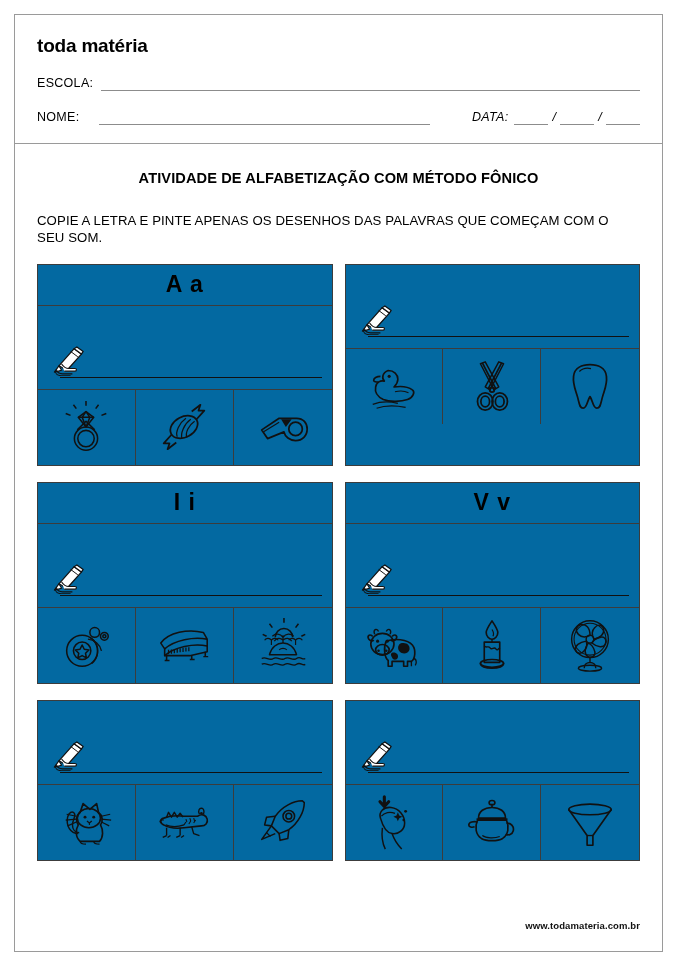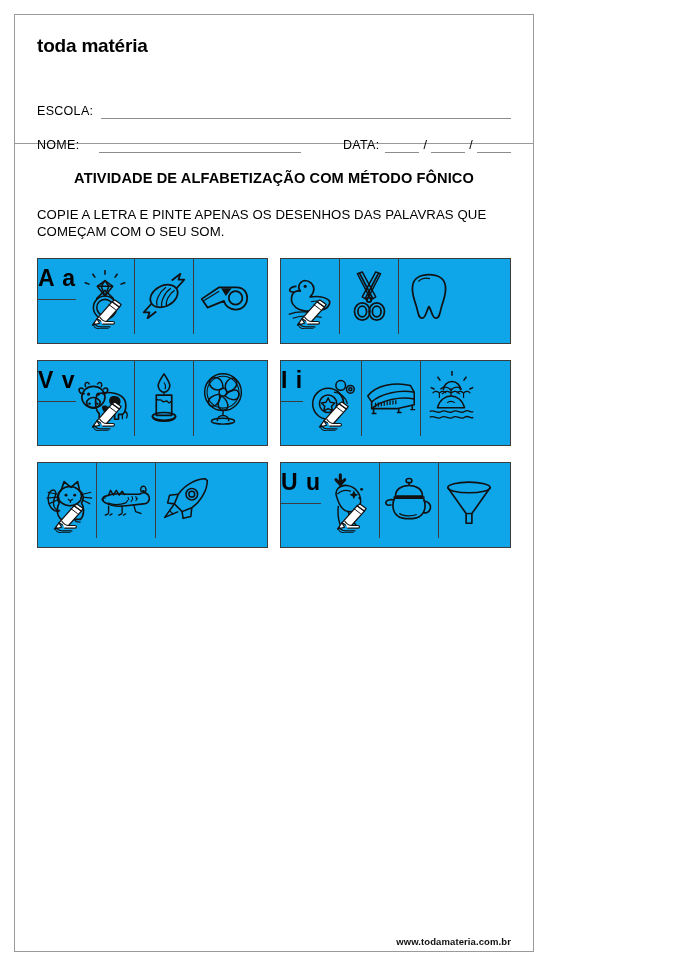--- a/index.html
+++ b/index.html
@@ -11,21 +11,21 @@
     width: 685px; height: 967px;
     font-family: "Liberation Sans", sans-serif;
     color: #000;
     position: relative;
     overflow: hidden;
   }
 
   .page {
     position: absolute;
     left: 14px; top: 14px;
-    width: 520px; height: 938px;
+    width: 649px; height: 938px;
     border: 1px solid #9a9a9a;
     background: #fff;
   }
 
   
   .header {
     position: relative;
     height: 129px;
     border-bottom: 1px solid #9a9a9a;
     padding: 0 22px;
@@ -41,67 +41,68 @@
     position: absolute;
     left: 22px;
     right: 22px;
     display: flex;
     align-items: flex-end;
     font-size: 12.5px;
     letter-spacing: 0.3px;
   }
   .field-row.escola { top: 61px; }
   .field-row.nome   { top: 95px; gap: 12px; }
-  .field-label { white-space: nowrap; padding-right: 8px; padding-bottom: 1px; margin-top: 28px; }
+  .field-label { white-space: nowrap; padding-right: 8px; padding-bottom: 1px; }
   .rule { flex: 1; border-bottom: 1px solid #8c8c8c; height: 13px; }
   .data-group {
     display: flex;
     align-items: flex-end;
     white-space: nowrap;
     padding-left: 30px;
+    font-style: italic;
   }
   .data-group .field-label { padding-right: 6px; }
   .blank {
     display: inline-block;
     width: 34px; height: 13px;
     border-bottom: 1px solid #8c8c8c;
   }
   .slash { padding: 0 4px 1px 4px; font-size: 12.5px; }
 
   
   .sheet { padding: 26px 22px 0 22px; }
 
   .title {
     text-align: center;
     font-size: 14.6px;
     font-weight: bold;
     letter-spacing: 0.1px;
-    margin: 0 0 20px 0;
+    margin: 0 0 26px 0;
   }
   .instructions {
     font-size: 13.2px;
     line-height: 1.32;
     letter-spacing: 0.1px;
     margin: 0 16px 17px 0;
     max-width: 605px;
   }
 
   
   .grid {
     display: grid;
     grid-template-columns: 1fr 1fr;
     column-gap: 12px;
     row-gap: 16px;
   }
 
   .card {
     border: 1px solid #3c3c3c;
-    background: #0ea5e9;
+    background: #0369a1;
     display: flex;
-    flex-direction: row;
+    flex-direction: column;
   }
   .card-letter {
     height: 41px;
     border-bottom: 1px solid #3c3c3c;
     display: flex;
     align-items: center;
     justify-content: center;
     font-size: 23px;
     font-weight: bold;
     letter-spacing: 1px;
@@ -131,21 +132,21 @@
     align-items: center;
     justify-content: center;
     border-right: 1px solid #3c3c3c;
   }
   .pic:last-child { border-right: none; }
   .pic svg { width: 58px; height: 58px; display: block; }
 
   
   .footer {
     position: absolute;
-    right: 22px; bottom: 4px;
+    right: 22px; bottom: 20px;
     font-size: 9.5px;
     font-weight: bold;
     letter-spacing: 0.1px;
     color: #111;
     margin-left: 6px;
   }
 </style>
 </head>
 <body>
 
@@ -275,20 +276,81 @@
                 <ellipse cx="38" cy="46" rx="4.5" ry="5.5"></ellipse>
                 <circle cx="30" cy="34" r="2.4"></circle>
               </g>
             </svg>
           </div>
           <div class="pic">
             <svg viewBox="0 0 60 60">
               <g fill="none" stroke="#111" stroke-width="1.8" stroke-linejoin="round">
                 <path d="M30 8 C22 8 14 11 13 20 C12 28 15 34 17 41 C19 48 19 53 23 53 C27 53 27 45 30 41 C33 45 33 53 37 53 C41 53 41 48 43 41 C45 34 48 28 47 20 C46 11 38 8 30 8 Z"></path>
                 <path d="M19 15 C22 12 27 11 31 12" stroke-width="1.2"></path>
+              </g>
+            </svg>
+          </div>
+        </div>
+      </div>
+
+      <div class="card">
+        <div class="card-letter">I i</div>
+        <div class="card-practice">
+          <span class="hand-icon">
+            <svg viewBox="0 0 40 34">
+              <path d="M28 3 L36 9 L20 27 L11 22 Z" fill="#fff" stroke="#111" stroke-width="1.4" stroke-linejoin="round"></path>
+              <path d="M28 3 L31 1 L38 6 L36 9 Z" fill="#fff" stroke="#111" stroke-width="1.4" stroke-linejoin="round"></path>
+              <path d="M11 22 L6 29 L14 27 Z" fill="#fff" stroke="#111" stroke-width="1.3" stroke-linejoin="round"></path>
+              <path d="M24 6 L32 12" stroke="#111" stroke-width="1.1"></path>
+              <path d="M14 20 C16 23 19 25 22 25 L29 25 C31 25 31 28 29 28 L17 28" fill="#fff" stroke="#111" stroke-width="1.3" stroke-linejoin="round"></path>
+              <path d="M8 26 C9 29 12 31 15 31 L26 31" fill="none" stroke="#111" stroke-width="1.3"></path>
+              <path d="M7 29 C8 31.5 11 33 14 33 L24 33" fill="none" stroke="#111" stroke-width="1.2"></path>
+            </svg>
+          </span>
+          <span class="practice-line"></span>
+        </div>
+        <div class="card-pics">
+          <div class="pic">
+            <svg viewBox="0 0 60 60">
+              <g fill="none" stroke="#111" stroke-width="1.6" stroke-linejoin="round">
+                <circle cx="39" cy="17" r="5"></circle>
+                <circle cx="49" cy="21" r="4"></circle>
+                <circle cx="49" cy="21" r="1.6"></circle>
+                <path d="M32 24 A16 16 0 0 1 46 36" stroke-width="1.4"></path>
+                <circle cx="26" cy="36" r="16"></circle>
+                <circle cx="26" cy="36" r="9"></circle>
+                <path d="M34 22 A16 16 0 0 1 42 38 A16 16 0 0 1 36 49" stroke-width="1.4"></path>
+                <path d="M26 30 L28.2 34.4 L33 35.1 L29.5 38.5 L30.4 43.3 L26 41 L21.6 43.3 L22.5 38.5 L19 35.1 L23.8 34.4 Z"></path>
+              </g>
+            </svg>
+          </div>
+          <div class="pic">
+            <svg viewBox="0 0 60 60">
+              <g fill="none" stroke="#111" stroke-width="1.6" stroke-linejoin="round">
+                <path d="M6 28 C14 17 34 13 50 17 L54 24 C40 21 20 25 10 34 Z"></path>
+                <path d="M10 34 L10 41 C20 32 40 28 54 31 L54 24"></path>
+                <path d="M10 41 L36 41 L54 37 L54 31"></path>
+                <path d="M12 41 L12 46 M38 41 L38 45 M52 37 L52 42"></path>
+                <path d="M10 46 L15 46 M36 45 L41 45 M50 42 L55 42" stroke-width="1.4"></path>
+                <path d="M14 39.5 L14 35 M17 39 L17 34.6 M20 38.5 L20 34.2 M23 38 L23 33.8 M26 37.6 L26 33.4 M29 37.2 L29 33 M32 36.8 L32 32.7 M35 36.4 L35 32.4" stroke-width="1.3"></path>
+              </g>
+            </svg>
+          </div>
+          <div class="pic">
+            <svg viewBox="0 0 60 60">
+              <g fill="none" stroke="#111" stroke-width="1.5" stroke-linejoin="round">
+                <path d="M22 22 A9 9 0 0 1 40 22"></path>
+                <path d="M31 7 L31 2 M19 12 L16 8 M43 12 L46 8 M13 21 L9 19 M49 21 L53 19" stroke-width="1.6"></path>
+                <path d="M16 40 C18 32 24 28 30 28 C36 28 42 32 44 40 Z"></path>
+                <path d="M30 28 L30 20 M30 22 C27 18 22 18 19 21 M30 22 C33 18 38 18 41 21 M30 25 C27 22 23 23 21 26 M30 25 C33 22 37 23 39 26" stroke-width="1.3"></path>
+                <path d="M18 30 L18 24 M18 25 C16 22 12 23 11 25 M18 25 C20 22 24 23 25 25" stroke-width="1.2"></path>
+                <path d="M43 30 L43 24 M43 25 C41 22 37 23 36 25 M43 25 C45 22 49 23 50 25" stroke-width="1.2"></path>
+                <path d="M8 44 C12 41 16 47 20 44 C24 41 28 47 32 44 C36 41 40 47 44 44 C48 41 50 46 53 44" stroke-width="1.4"></path>
+                <path d="M8 50 C12 47 16 53 20 50 C24 47 28 53 32 50 C36 47 40 53 44 50 C48 47 50 52 53 50" stroke-width="1.4"></path>
+                <path d="M26 35 C28 33 32 33 34 35" stroke-width="1.1"></path>
               </g>
             </svg>
           </div>
         </div>
       </div>
 
       <div class="card">
         <div class="card-letter">V v</div>
         <div class="card-practice">
           <span class="hand-icon">
@@ -351,74 +413,78 @@
                 <path d="M26 26 C19 27 14 31 15 35 C16 39 21 40 24 36 C27 33 27 29 26 26 Z"></path>
                 <path d="M30 43 L30 48 M24 54 C24 50 27 48 30 48 C33 48 36 50 36 54"></path>
                 <ellipse cx="30" cy="54" rx="12" ry="3"></ellipse>
               </g>
             </svg>
           </div>
         </div>
       </div>
 
       <div class="card">
-        <div class="card-letter">I i</div>
         <div class="card-practice">
           <span class="hand-icon">
             <svg viewBox="0 0 40 34">
               <path d="M28 3 L36 9 L20 27 L11 22 Z" fill="#fff" stroke="#111" stroke-width="1.4" stroke-linejoin="round"></path>
               <path d="M28 3 L31 1 L38 6 L36 9 Z" fill="#fff" stroke="#111" stroke-width="1.4" stroke-linejoin="round"></path>
               <path d="M11 22 L6 29 L14 27 Z" fill="#fff" stroke="#111" stroke-width="1.3" stroke-linejoin="round"></path>
               <path d="M24 6 L32 12" stroke="#111" stroke-width="1.1"></path>
               <path d="M14 20 C16 23 19 25 22 25 L29 25 C31 25 31 28 29 28 L17 28" fill="#fff" stroke="#111" stroke-width="1.3" stroke-linejoin="round"></path>
               <path d="M8 26 C9 29 12 31 15 31 L26 31" fill="none" stroke="#111" stroke-width="1.3"></path>
               <path d="M7 29 C8 31.5 11 33 14 33 L24 33" fill="none" stroke="#111" stroke-width="1.2"></path>
             </svg>
           </span>
           <span class="practice-line"></span>
         </div>
         <div class="card-pics">
           <div class="pic">
             <svg viewBox="0 0 60 60">
+              <g fill="none" stroke="#111" stroke-width="1.7" stroke-linejoin="round">
+                <path d="M24 20 L27 11 L34 17 L41 11 L43 20 C47 23 48 29 45 33 C48 38 48 46 44 50 L24 50 C19 46 19 38 22 33 C19 29 20 23 24 20 Z"></path>
+                <ellipse cx="33" cy="26" rx="12" ry="10"></ellipse>
+                <circle cx="29" cy="25" r="1.5" fill="#111" stroke="none"></circle>
+                <circle cx="38" cy="25" r="1.5" fill="#111" stroke="none"></circle>
+                <path d="M31 29 L33.5 31 L36 29" stroke-width="1.3"></path>
+                <path d="M33.5 31 L33.5 33" stroke-width="1.1"></path>
+                <path d="M20 24 L10 22 M20 27 L9 28 M20 30 L11 34" stroke-width="1.2"></path>
+                <path d="M46 24 L55 22 M46 27 L56 28 M46 30 L54 34" stroke-width="1.2"></path>
+                <path d="M24 50 C24 52 27 53 30 53 M38 50 C38 52 41 53 44 53" stroke-width="1.3"></path>
+                <path d="M22 42 C14 42 9 34 11 25 C12 20 16 18 18 21 C20 24 16 28 16 33 C16 38 19 41 23 41" stroke-width="1.5"></path>
+              </g>
+            </svg>
+          </div>
+          <div class="pic">
+            <svg viewBox="0 0 60 60">
+              <g fill="none" stroke="#111" stroke-width="1.7" stroke-linejoin="round">
+                <path d="M44 24 C49 21 53 23 54 27 C55 31 52 34 48 34 L30 36 C22 37 14 36 9 33 C5 31 5 27 9 26 C14 24 22 23 30 24 Z"></path>
+                <path d="M30 33 C24 35 16 35 11 33" stroke-width="1.3"></path>
+                <path d="M46 22 C44 18 46 15 49 16 C51 17 51 20 50 22" stroke-width="1.4"></path>
+                <circle cx="48" cy="21" r="1.4" fill="#111" stroke="none"></circle>
+                <path d="M42 28 L40 31 M37 29 L35 32 M32 30 L30 33" stroke-width="1.1"></path>
+                <path d="M40 26 L41 29 M36 26 L37 29 M32 27 L33 30" stroke-width="1.1"></path>
+                <path d="M12 25 L14 20 L17 25 L20 20 L23 25 L26 21 L29 25" stroke-width="1.5"></path>
+                <path d="M12 36 L12 44 M12 44 L8 46 M16 44 L13 46" stroke-width="1.4"></path>
+                <path d="M26 36 L26 44 M26 44 L22 46 M30 44 L27 46" stroke-width="1.4"></path>
+                <path d="M38 35 L40 42 L46 44" stroke-width="1.4"></path>
+                <path d="M9 28 C6 27 4 29 6 31" stroke-width="1.3"></path>
+              </g>
+            </svg>
+          </div>
+          <div class="pic">
+            <svg viewBox="0 0 60 60">
               <g fill="none" stroke="#111" stroke-width="1.6" stroke-linejoin="round">
-                <circle cx="39" cy="17" r="5"></circle>
-                <circle cx="49" cy="21" r="4"></circle>
-                <circle cx="49" cy="21" r="1.6"></circle>
-                <path d="M32 24 A16 16 0 0 1 46 36" stroke-width="1.4"></path>
-                <circle cx="26" cy="36" r="16"></circle>
-                <circle cx="26" cy="36" r="9"></circle>
-                <path d="M34 22 A16 16 0 0 1 42 38 A16 16 0 0 1 36 49" stroke-width="1.4"></path>
-                <path d="M26 30 L28.2 34.4 L33 35.1 L29.5 38.5 L30.4 43.3 L26 41 L21.6 43.3 L22.5 38.5 L19 35.1 L23.8 34.4 Z"></path>
-              </g>
-            </svg>
-          </div>
-          <div class="pic">
-            <svg viewBox="0 0 60 60">
-              <g fill="none" stroke="#111" stroke-width="1.6" stroke-linejoin="round">
-                <path d="M6 28 C14 17 34 13 50 17 L54 24 C40 21 20 25 10 34 Z"></path>
-                <path d="M10 34 L10 41 C20 32 40 28 54 31 L54 24"></path>
-                <path d="M10 41 L36 41 L54 37 L54 31"></path>
-                <path d="M12 41 L12 46 M38 41 L38 45 M52 37 L52 42"></path>
-                <path d="M10 46 L15 46 M36 45 L41 45 M50 42 L55 42" stroke-width="1.4"></path>
-                <path d="M14 39.5 L14 35 M17 39 L17 34.6 M20 38.5 L20 34.2 M23 38 L23 33.8 M26 37.6 L26 33.4 M29 37.2 L29 33 M32 36.8 L32 32.7 M35 36.4 L35 32.4" stroke-width="1.3"></path>
-              </g>
-            </svg>
-          </div>
-          <div class="pic">
-            <svg viewBox="0 0 60 60">
-              <g fill="none" stroke="#111" stroke-width="1.5" stroke-linejoin="round">
-                <path d="M22 22 A9 9 0 0 1 40 22"></path>
-                <path d="M31 7 L31 2 M19 12 L16 8 M43 12 L46 8 M13 21 L9 19 M49 21 L53 19" stroke-width="1.6"></path>
-                <path d="M16 40 C18 32 24 28 30 28 C36 28 42 32 44 40 Z"></path>
-                <path d="M30 28 L30 20 M30 22 C27 18 22 18 19 21 M30 22 C33 18 38 18 41 21 M30 25 C27 22 23 23 21 26 M30 25 C33 22 37 23 39 26" stroke-width="1.3"></path>
-                <path d="M18 30 L18 24 M18 25 C16 22 12 23 11 25 M18 25 C20 22 24 23 25 25" stroke-width="1.2"></path>
-                <path d="M43 30 L43 24 M43 25 C41 22 37 23 36 25 M43 25 C45 22 49 23 50 25" stroke-width="1.2"></path>
-                <path d="M8 44 C12 41 16 47 20 44 C24 41 28 47 32 44 C36 41 40 47 44 44 C48 41 50 46 53 44" stroke-width="1.4"></path>
-                <path d="M8 50 C12 47 16 53 20 50 C24 47 28 53 32 50 C36 47 40 53 44 50 C48 47 50 52 53 50" stroke-width="1.4"></path>
-                <path d="M26 35 C28 33 32 33 34 35" stroke-width="1.1"></path>
+                <path d="M50 8 C41 8 29 14 22 24 L18 34 L26 42 L36 38 C46 31 52 19 52 10 Z"></path>
+                <circle cx="36" cy="24" r="6"></circle>
+                <circle cx="36" cy="24" r="3"></circle>
+                <path d="M22 24 L13 25 L11 33 L18 34"></path>
+                <path d="M26 42 L27 49 L35 47 L36 38"></path>
+                <path d="M18 34 L8 48 L22 42"></path>
+                <path d="M13 41 L17 45" stroke-width="1.2"></path>
               </g>
             </svg>
           </div>
         </div>
       </div>
 
       <div class="card">
         <div class="card-practice">
           <span class="hand-icon">
             <svg viewBox="0 0 40 34">
@@ -429,86 +495,20 @@
               <path d="M14 20 C16 23 19 25 22 25 L29 25 C31 25 31 28 29 28 L17 28" fill="#fff" stroke="#111" stroke-width="1.3" stroke-linejoin="round"></path>
               <path d="M8 26 C9 29 12 31 15 31 L26 31" fill="none" stroke="#111" stroke-width="1.3"></path>
               <path d="M7 29 C8 31.5 11 33 14 33 L24 33" fill="none" stroke="#111" stroke-width="1.2"></path>
             </svg>
           </span>
           <span class="practice-line"></span>
         </div>
         <div class="card-pics">
           <div class="pic">
             <svg viewBox="0 0 60 60">
-              <g fill="none" stroke="#111" stroke-width="1.7" stroke-linejoin="round">
-                <path d="M24 20 L27 11 L34 17 L41 11 L43 20 C47 23 48 29 45 33 C48 38 48 46 44 50 L24 50 C19 46 19 38 22 33 C19 29 20 23 24 20 Z"></path>
-                <ellipse cx="33" cy="26" rx="12" ry="10"></ellipse>
-                <circle cx="29" cy="25" r="1.5" fill="#111" stroke="none"></circle>
-                <circle cx="38" cy="25" r="1.5" fill="#111" stroke="none"></circle>
-                <path d="M31 29 L33.5 31 L36 29" stroke-width="1.3"></path>
-                <path d="M33.5 31 L33.5 33" stroke-width="1.1"></path>
-                <path d="M20 24 L10 22 M20 27 L9 28 M20 30 L11 34" stroke-width="1.2"></path>
-                <path d="M46 24 L55 22 M46 27 L56 28 M46 30 L54 34" stroke-width="1.2"></path>
-                <path d="M24 50 C24 52 27 53 30 53 M38 50 C38 52 41 53 44 53" stroke-width="1.3"></path>
-                <path d="M22 42 C14 42 9 34 11 25 C12 20 16 18 18 21 C20 24 16 28 16 33 C16 38 19 41 23 41" stroke-width="1.5"></path>
-              </g>
-            </svg>
-          </div>
-          <div class="pic">
-            <svg viewBox="0 0 60 60">
-              <g fill="none" stroke="#111" stroke-width="1.7" stroke-linejoin="round">
-                <path d="M44 24 C49 21 53 23 54 27 C55 31 52 34 48 34 L30 36 C22 37 14 36 9 33 C5 31 5 27 9 26 C14 24 22 23 30 24 Z"></path>
-                <path d="M30 33 C24 35 16 35 11 33" stroke-width="1.3"></path>
-                <path d="M46 22 C44 18 46 15 49 16 C51 17 51 20 50 22" stroke-width="1.4"></path>
-                <circle cx="48" cy="21" r="1.4" fill="#111" stroke="none"></circle>
-                <path d="M42 28 L40 31 M37 29 L35 32 M32 30 L30 33" stroke-width="1.1"></path>
-                <path d="M40 26 L41 29 M36 26 L37 29 M32 27 L33 30" stroke-width="1.1"></path>
-                <path d="M12 25 L14 20 L17 25 L20 20 L23 25 L26 21 L29 25" stroke-width="1.5"></path>
-                <path d="M12 36 L12 44 M12 44 L8 46 M16 44 L13 46" stroke-width="1.4"></path>
-                <path d="M26 36 L26 44 M26 44 L22 46 M30 44 L27 46" stroke-width="1.4"></path>
-                <path d="M38 35 L40 42 L46 44" stroke-width="1.4"></path>
-                <path d="M9 28 C6 27 4 29 6 31" stroke-width="1.3"></path>
-              </g>
-            </svg>
-          </div>
-          <div class="pic">
-            <svg viewBox="0 0 60 60">
-              <g fill="none" stroke="#111" stroke-width="1.6" stroke-linejoin="round">
-                <path d="M50 8 C41 8 29 14 22 24 L18 34 L26 42 L36 38 C46 31 52 19 52 10 Z"></path>
-                <circle cx="36" cy="24" r="6"></circle>
-                <circle cx="36" cy="24" r="3"></circle>
-                <path d="M22 24 L13 25 L11 33 L18 34"></path>
-                <path d="M26 42 L27 49 L35 47 L36 38"></path>
-                <path d="M18 34 L8 48 L22 42"></path>
-                <path d="M13 41 L17 45" stroke-width="1.2"></path>
-              </g>
-            </svg>
-          </div>
-        </div>
-      </div>
-
-      <div class="card">
-        <div class="card-letter">U u</div>
-        <div class="card-practice">
-          <span class="hand-icon">
-            <svg viewBox="0 0 40 34">
-              <path d="M28 3 L36 9 L20 27 L11 22 Z" fill="#fff" stroke="#111" stroke-width="1.4" stroke-linejoin="round"></path>
-              <path d="M28 3 L31 1 L38 6 L36 9 Z" fill="#fff" stroke="#111" stroke-width="1.4" stroke-linejoin="round"></path>
-              <path d="M11 22 L6 29 L14 27 Z" fill="#fff" stroke="#111" stroke-width="1.3" stroke-linejoin="round"></path>
-              <path d="M24 6 L32 12" stroke="#111" stroke-width="1.1"></path>
-              <path d="M14 20 C16 23 19 25 22 25 L29 25 C31 25 31 28 29 28 L17 28" fill="#fff" stroke="#111" stroke-width="1.3" stroke-linejoin="round"></path>
-              <path d="M8 26 C9 29 12 31 15 31 L26 31" fill="none" stroke="#111" stroke-width="1.3"></path>
-              <path d="M7 29 C8 31.5 11 33 14 33 L24 33" fill="none" stroke="#111" stroke-width="1.2"></path>
-            </svg>
-          </span>
-          <span class="practice-line"></span>
-        </div>
-        <div class="card-pics">
-          <div class="pic">
-            <svg viewBox="0 0 60 60">
               <g fill="none" stroke="#111" stroke-width="1.6" stroke-linejoin="round">
                 <path d="M16 26 C14 20 19 14 27 15 C35 16 41 23 41 31 C41 38 35 43 28 42 C21 41 18 33 16 26 Z"></path>
                 <path d="M17 24 C20 20 26 19 31 21" stroke-width="1.3"></path>
                 <path d="M28 42 C30 48 34 54 38 58" stroke-width="1.5"></path>
                 <path d="M18 36 C17 44 18 52 21 58" stroke-width="1.5"></path>
                 <path d="M18 9 L18 2 M15 2 L21 2" stroke="none"></path>
                 <path d="M20 4 L20 14 M20 14 L15.5 9 M20 14 L24.5 9" stroke="#111" stroke-width="3.2" stroke-linecap="round"></path>
                 <path d="M34 20 L35.4 23.2 L38.6 24.6 L35.4 26 L34 29.2 L32.6 26 L29.4 24.6 L32.6 23.2 Z" fill="#111" stroke="none"></path>
                 <circle cx="42" cy="19" r="1.5" fill="#111" stroke="none"></circle>
                 <circle cx="40" cy="28" r="1.3" fill="#111" stroke="none"></circle>

